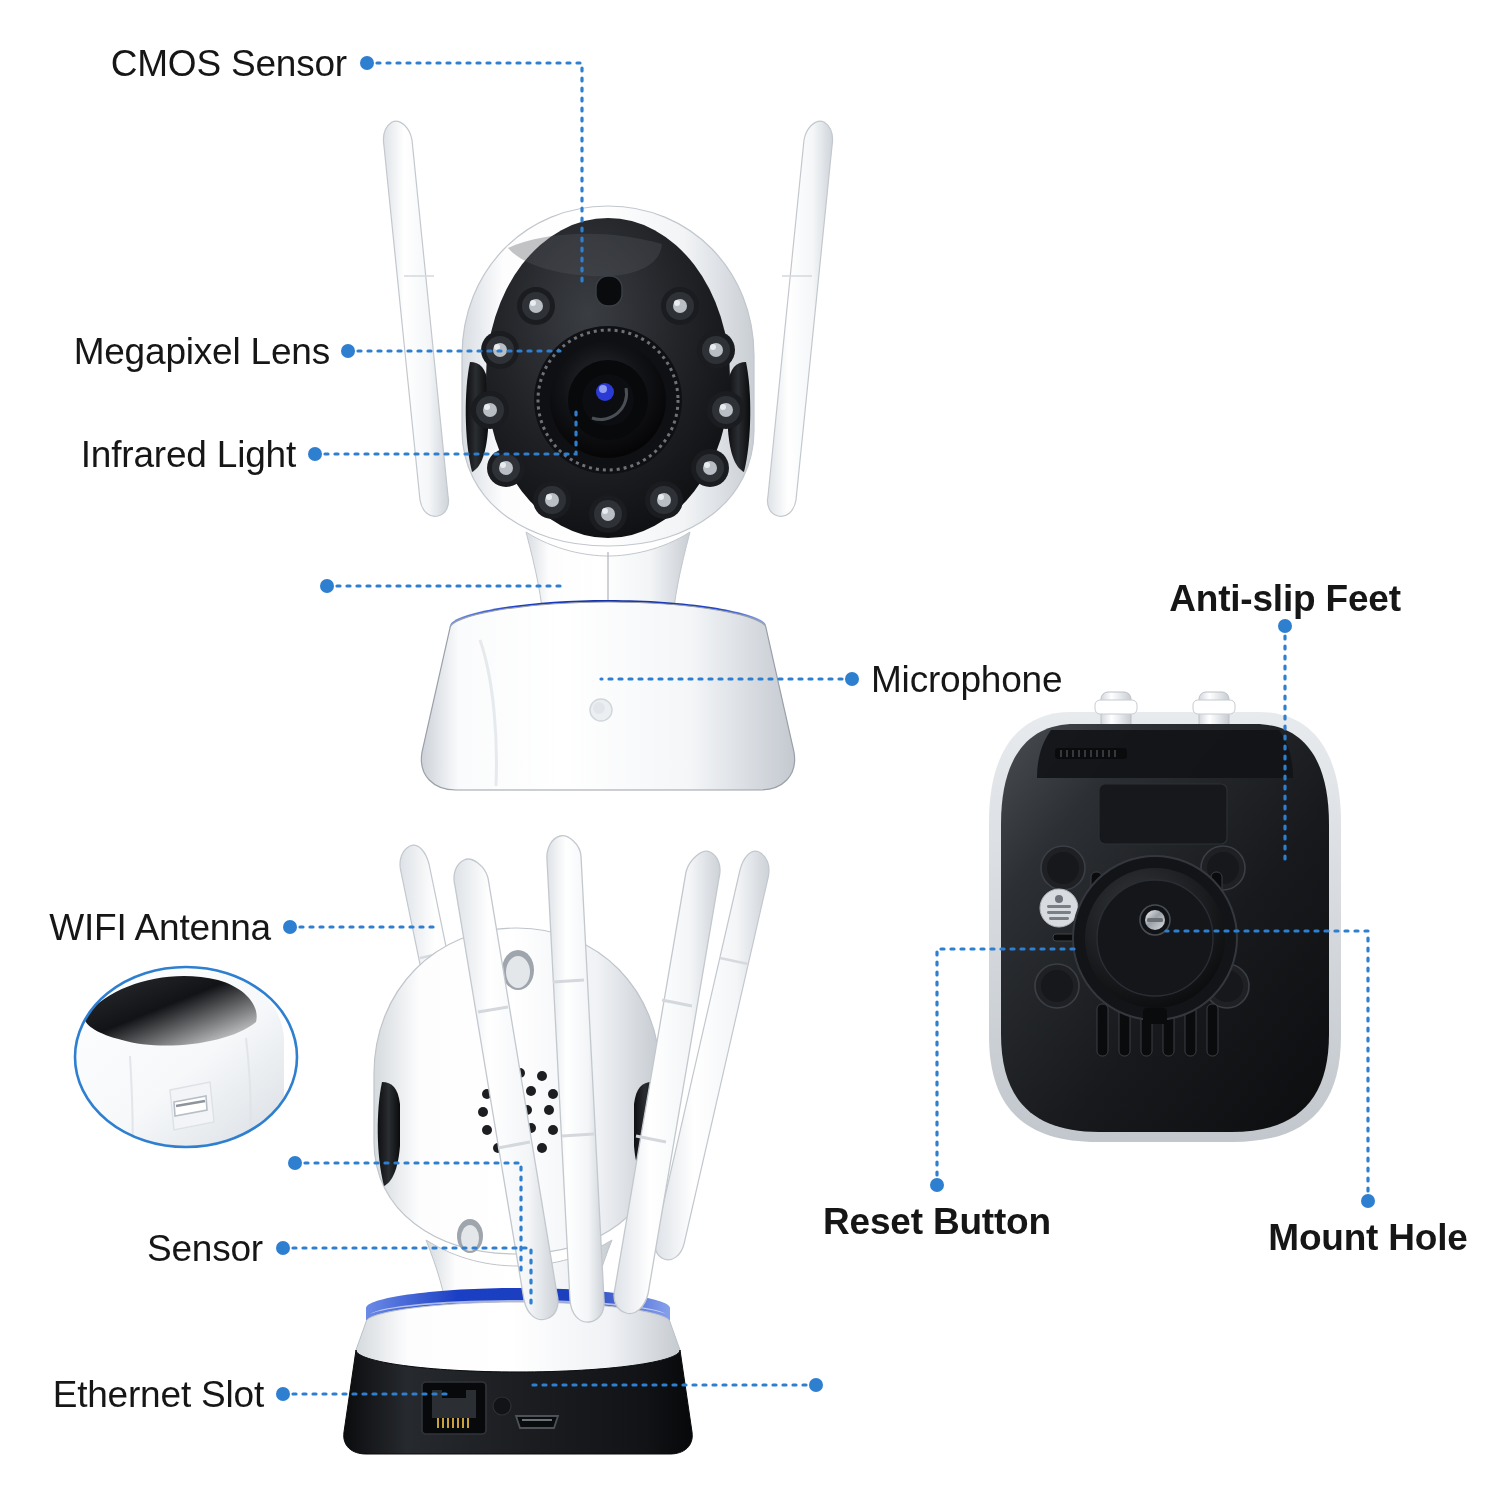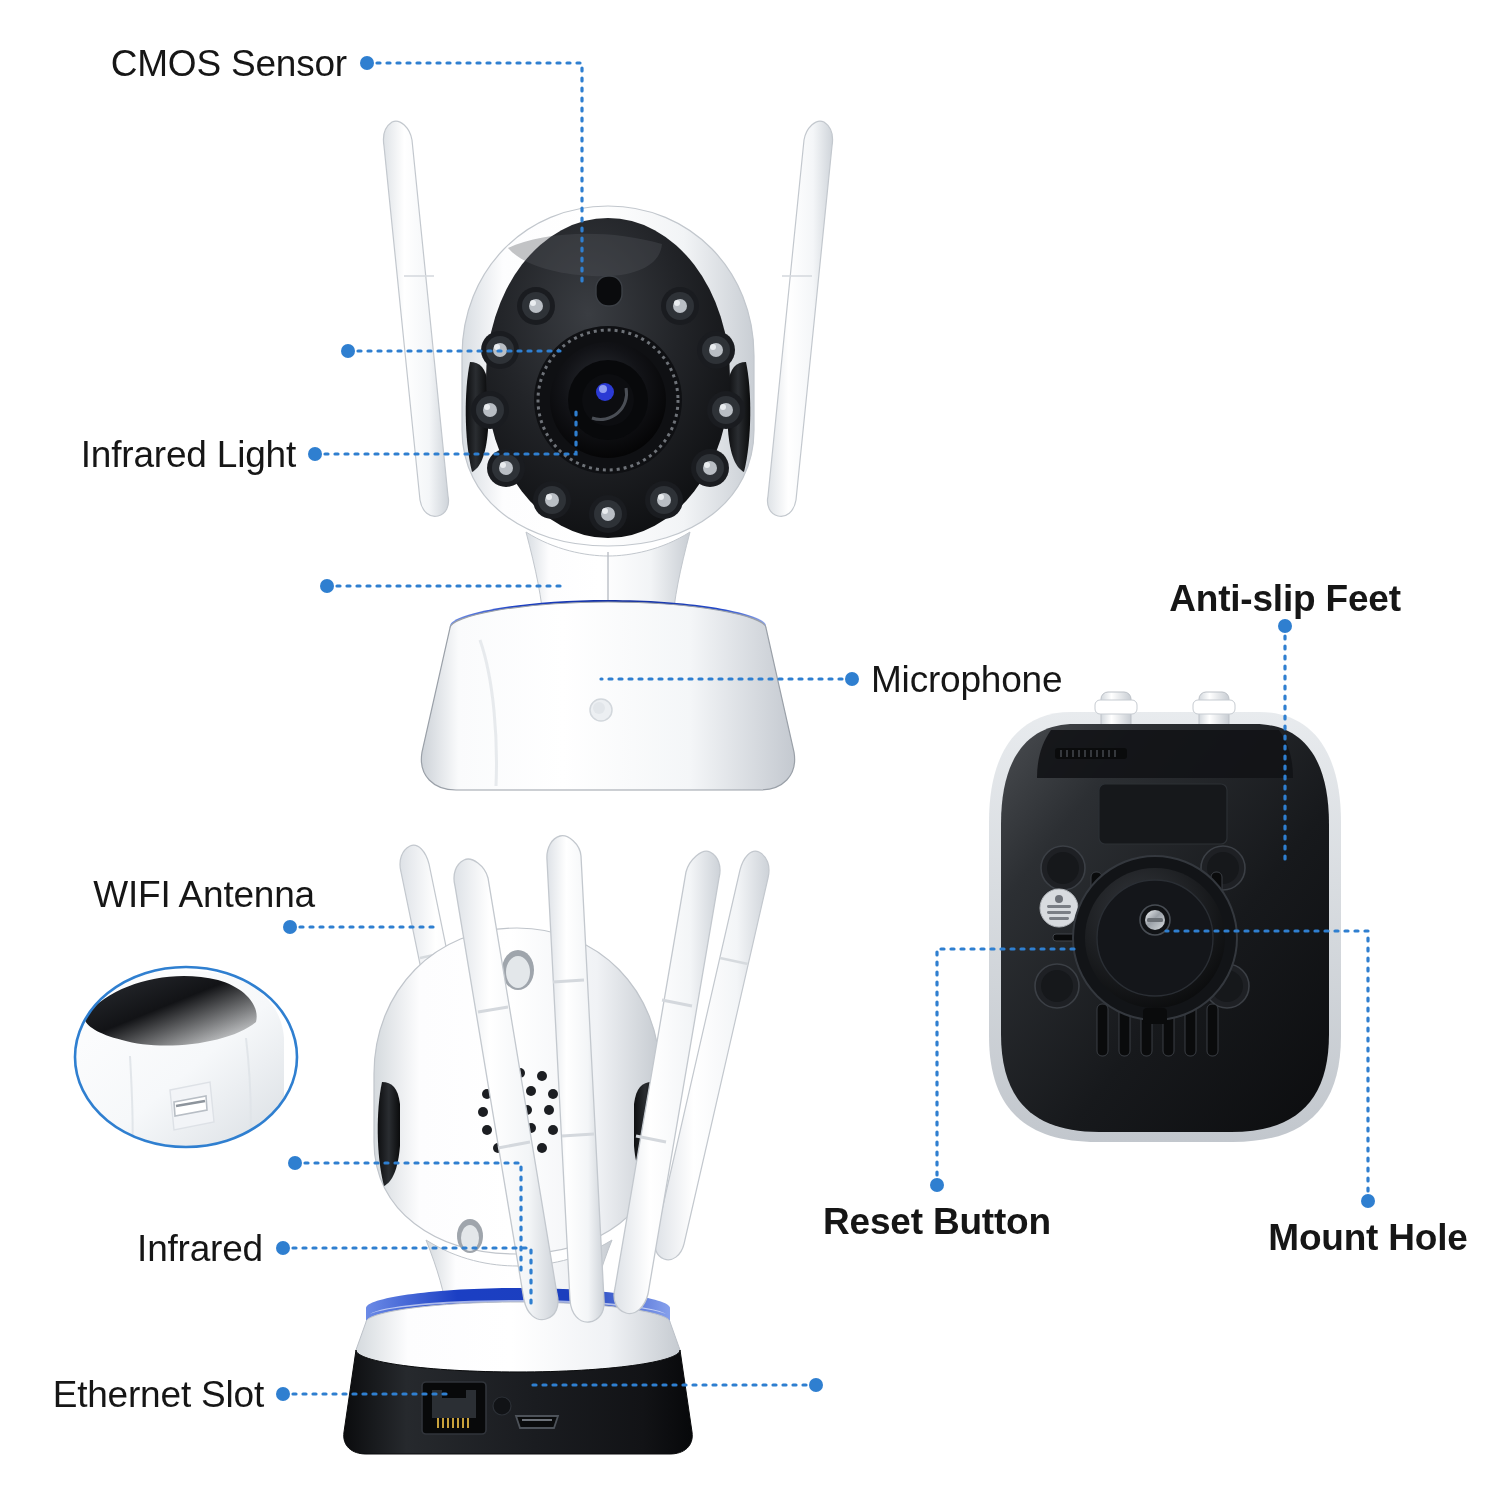--- a/index.html
+++ b/index.html
@@ -497,22 +497,23 @@
         <circle cx="937" cy="1185" r="7"></circle>
         <circle cx="290" cy="927" r="7"></circle>
         <circle cx="295" cy="1163" r="7"></circle>
         <circle cx="283" cy="1248" r="7"></circle>
         <circle cx="283" cy="1394" r="7"></circle>
         <circle cx="816" cy="1385" r="7"></circle>
       </g>
   </svg>
 
   <div class="callout-label right-anchor" style="left:347px; top:63px;">CMOS Sensor</div>
+  <div class="callout-label right-anchor" style="left:330px; top:351px;">Megapixel Lens</div>
   <div class="callout-label right-anchor" style="left:296px; top:454px;">Infrared Light</div>
   <div class="callout-label left-anchor" style="left:871px; top:679px;">Microphone</div>
   <div class="callout-label center-anchor" style="left:1285px; top:598px;">Anti-slip Feet</div>
   <div class="callout-label center-anchor" style="left:1368px; top:1237px;text-align:center;">Mount Hole</div>
   <div class="callout-label center-anchor" style="left:937px; top:1221px;">Reset Button</div>
-  <div class="callout-label right-anchor" style="left:271px; top:894px;margin-left:44px;">WIFI Antenna</div>
-  <div class="callout-label right-anchor" style="left:263px; top:1248px;">Infrared</div>
+  <div class="callout-label right-anchor" style="left:271px; top:927px;">WIFI Antenna</div>
+  <div class="callout-label right-anchor" style="left:263px; top:1248px;">Sensor</div>
   <div class="callout-label right-anchor" style="left:264px; top:1394px;">Ethernet Slot</div>
 
 </div>
 
 </body></html>

